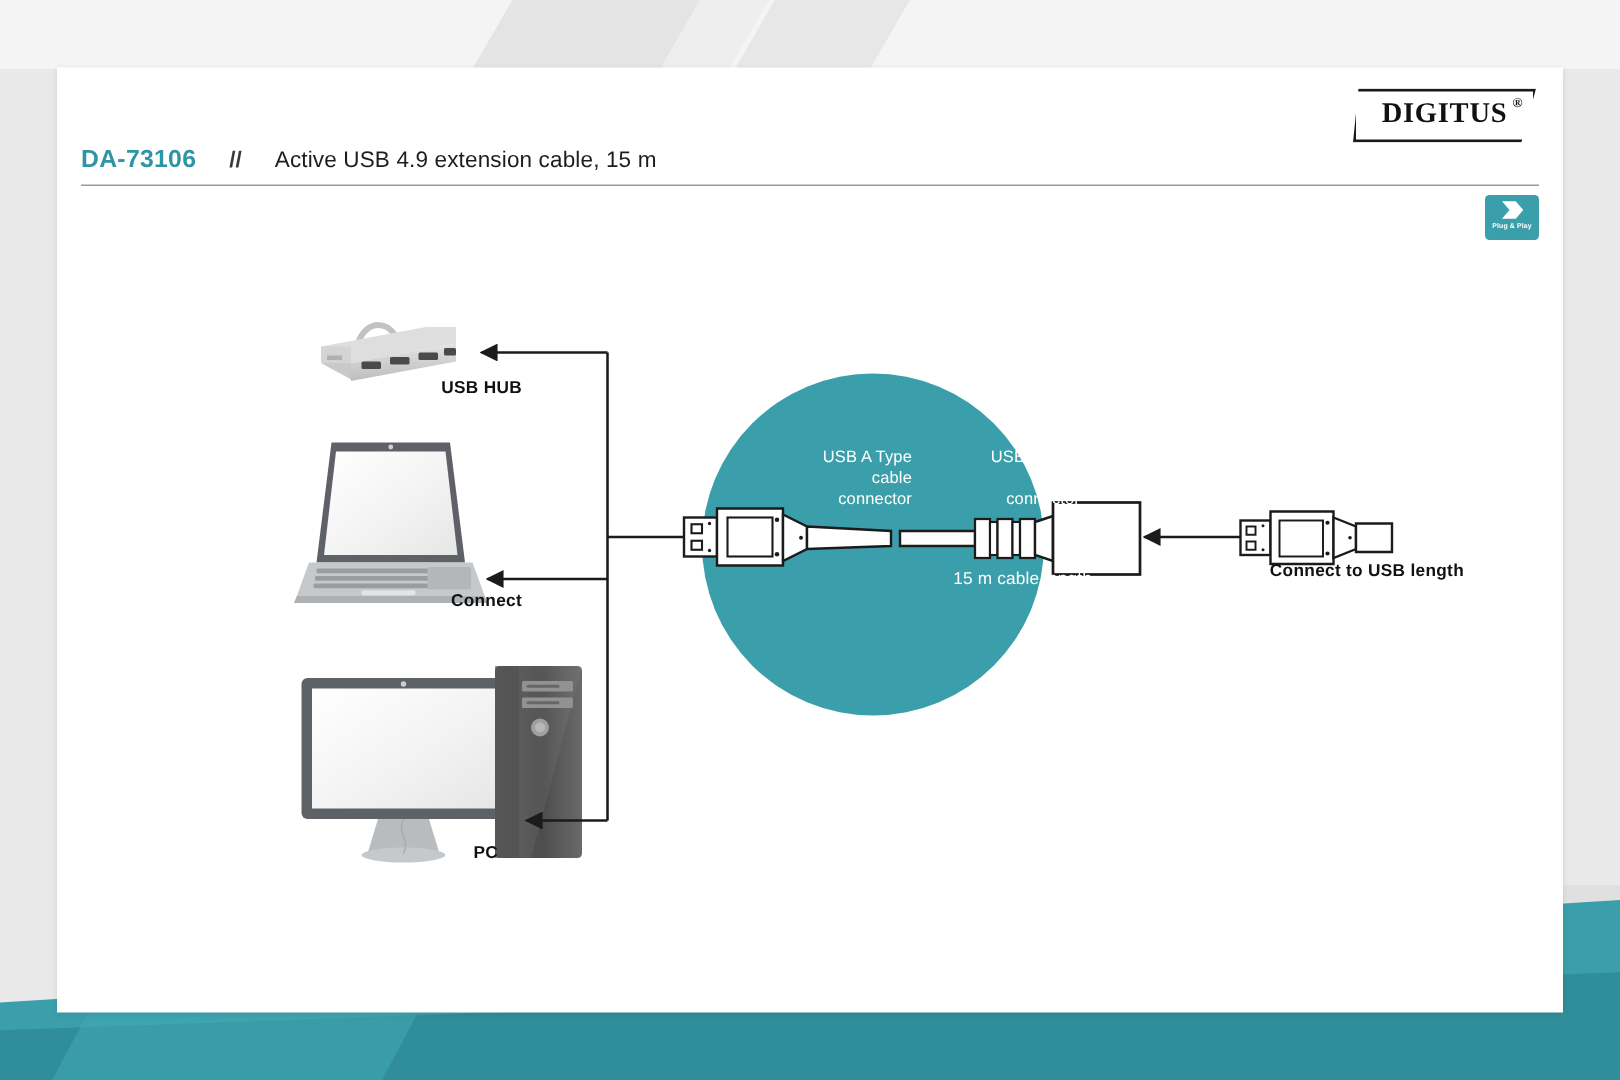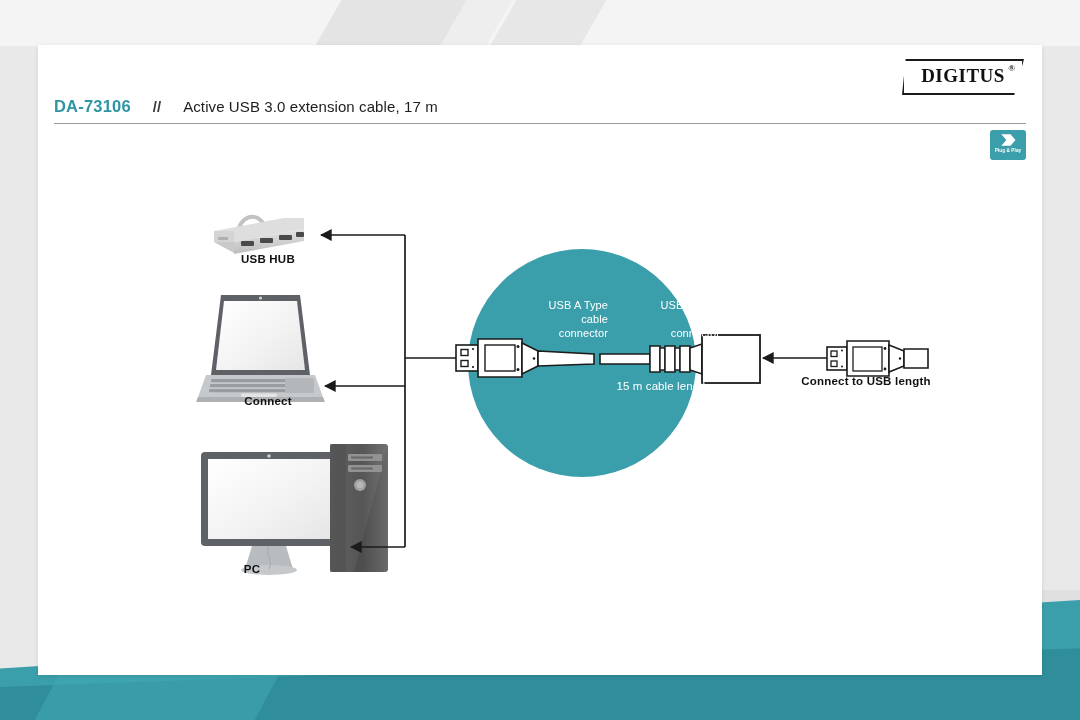--- a/index.html
+++ b/index.html
@@ -133,26 +133,26 @@
   }
 
   .lbl {
     position:absolute;
     font-size:11px; font-weight:400; color:#ffffff;
     text-align:right; line-height:1.28;
     letter-spacing:.1px;
   }
   .lbl-male   { left:448px; top:253px; width:122px; }
   .lbl-female { left:560px; top:253px; width:122px; }
-  .lbl-len    { left:441px; top:334px; width:230px; font-size:11.5px; }
+  .lbl-len    { left:460px; top:334px; width:230px; font-size:11.5px; }
 
   .dev-lbl {
     position:absolute;
     font-size:11.5px; font-weight:700; color:#111;
-    text-align:center; letter-spacing:.2px;
+    text-align:right; letter-spacing:.2px;
   }
   .lbl-hub  { left:150px; top:208px; width:160px; }
   .lbl-note { left:150px; top:350px; width:160px; }
   .lbl-pc   { left:134px; top:518px; width:160px; }
   .lbl-conn { left:718px; top:330px; width:220px; }
 
   svg.vector { position:absolute; left:0; top:0; width:1004px; height:630px; overflow:visible; }
 </style>
 </head>
 <body>
@@ -174,21 +174,21 @@
 
     <div class="logo-box">
       <div class="logo-shape"></div>
       <div class="logo-text">DIGITUS</div>
       <div class="logo-reg">®</div>
     </div>
 
     <div class="title-row">
       <span class="title-sku">DA-73106</span>
       <span class="title-sep">//</span>
-      <span class="title-desc">Active USB 3.0 extension cable, 17 m</span>
+      <span class="title-desc">Active USB 4.9 extension cable, 15 m</span>
     </div>
     <div class="title-rule"></div>
 
     <div class="pnp">
       <svg class="pnp-arrow" viewBox="0 0 24 18">
         <path d="M4 2 L15 2 L21 9 L15 16 L4 16 L10 9 Z" fill="#ffffff"></path>
       </svg>
       <div class="pnp-label">Plug &amp; Play</div>
     </div>
 

